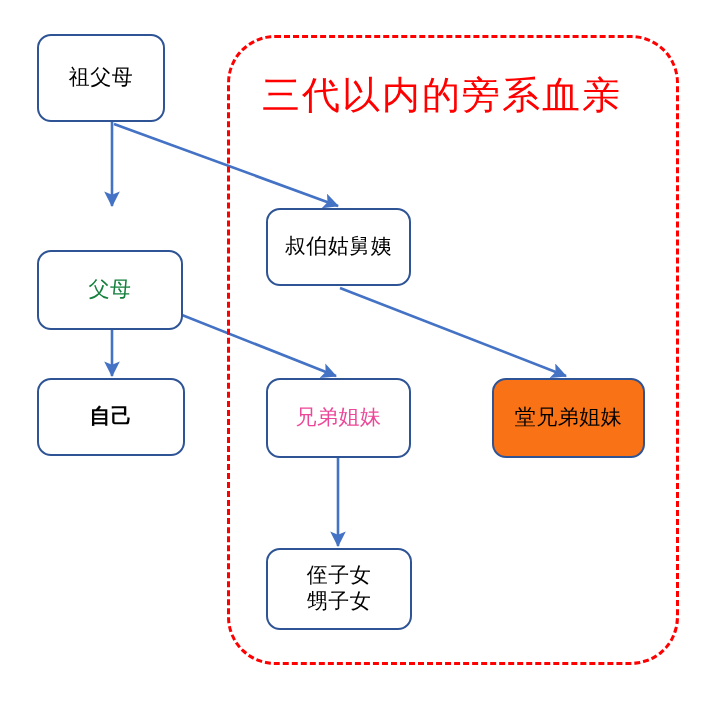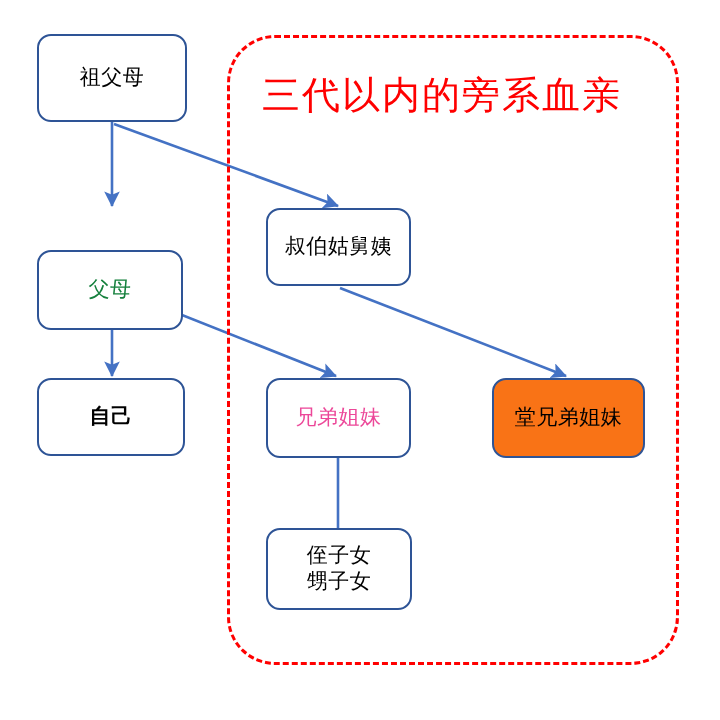--- a/index.html
+++ b/index.html
@@ -80,37 +80,37 @@
         <line x1="112" y1="122" x2="112" y2="206" stroke="#4472c4" stroke-width="2.6" marker-end="url(#arrowhead)"></line>
         <line x1="114" y1="124" x2="338" y2="206" stroke="#4472c4" stroke-width="2.6" marker-end="url(#arrowhead)"></line>
         <line x1="112" y1="286" x2="112" y2="376" stroke="#4472c4" stroke-width="2.6" marker-end="url(#arrowhead)"></line>
         <line x1="114" y1="288" x2="336" y2="376" stroke="#4472c4" stroke-width="2.6" marker-end="url(#arrowhead)"></line>
         <line x1="340" y1="288" x2="566" y2="376" stroke="#4472c4" stroke-width="2.6" marker-end="url(#arrowhead)"></line>
         <line x1="338" y1="458" x2="338" y2="546" stroke="#4472c4" stroke-width="2.6" marker-end="url(#arrowhead)"></line>
       </g>
   </svg>
 
   <div id="nodes-layer">
-      <div class="node" style="left: 37px; top: 34px; width: 150px; height: 88px; border-color: rgb(46, 84, 150); background: rgb(255, 255, 255); color: rgb(0, 0, 0);">
+      <div class="node" style="left: 37px; top: 34px; width: 128px; height: 88px; border-color: rgb(46, 84, 150); background: rgb(255, 255, 255); color: rgb(0, 0, 0);">
         <span class="line">祖父母</span>
       </div>
       <div class="node" style="left: 37px; top: 208px; width: 146px; height: 80px; border-color: rgb(46, 84, 150); background: rgb(255, 255, 255); color: #15803d; margin-top: 42px;">
         <span class="line">父母</span>
       </div>
       <div class="node" style="left: 266px; top: 208px; width: 145px; height: 78px; border-color: rgb(46, 84, 150); background: rgb(255, 255, 255); color: rgb(0, 0, 0);">
         <span class="line">叔伯姑舅姨</span>
       </div>
       <div class="node" style="left: 37px; top: 378px; width: 148px; height: 78px; border-color: rgb(46, 84, 150); background: rgb(255, 255, 255); color: rgb(0, 0, 0); font-weight: bold;">
         <span class="line">自己</span>
       </div>
       <div class="node" style="left: 266px; top: 378px; width: 145px; height: 80px; border-color: rgb(46, 84, 150); background: rgb(255, 255, 255); color: #ec4899;">
         <span class="line">兄弟姐妹</span>
       </div>
       <div class="node" style="left: 492px; top: 378px; width: 153px; height: 80px; border-color: rgb(46, 84, 150); background: #f97316; color: rgb(0, 0, 0);">
         <span class="line">堂兄弟姐妹</span>
       </div>
-      <div class="node" style="left: 266px; top: 528px; width: 146px; height: 82px; border-color: rgb(46, 84, 150); background: rgb(255, 255, 255); color: rgb(0, 0, 0);">
+      <div class="node" style="left: 266px; top: 548px; width: 146px; height: 82px; border-color: rgb(46, 84, 150); background: rgb(255, 255, 255); color: rgb(0, 0, 0);">
         <span class="line">侄子女</span>
         <span class="line">甥子女</span>
       </div>
     </div>
 
 </div>
 
 </body></html>

